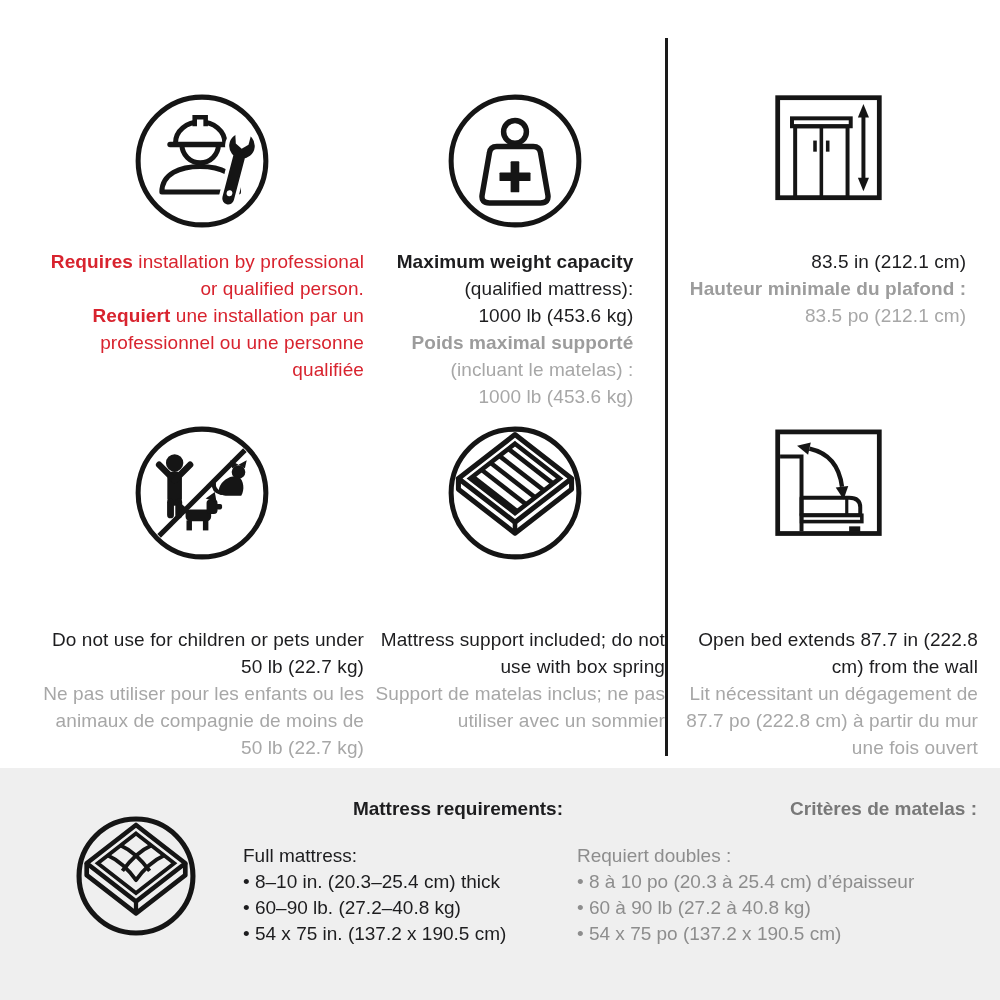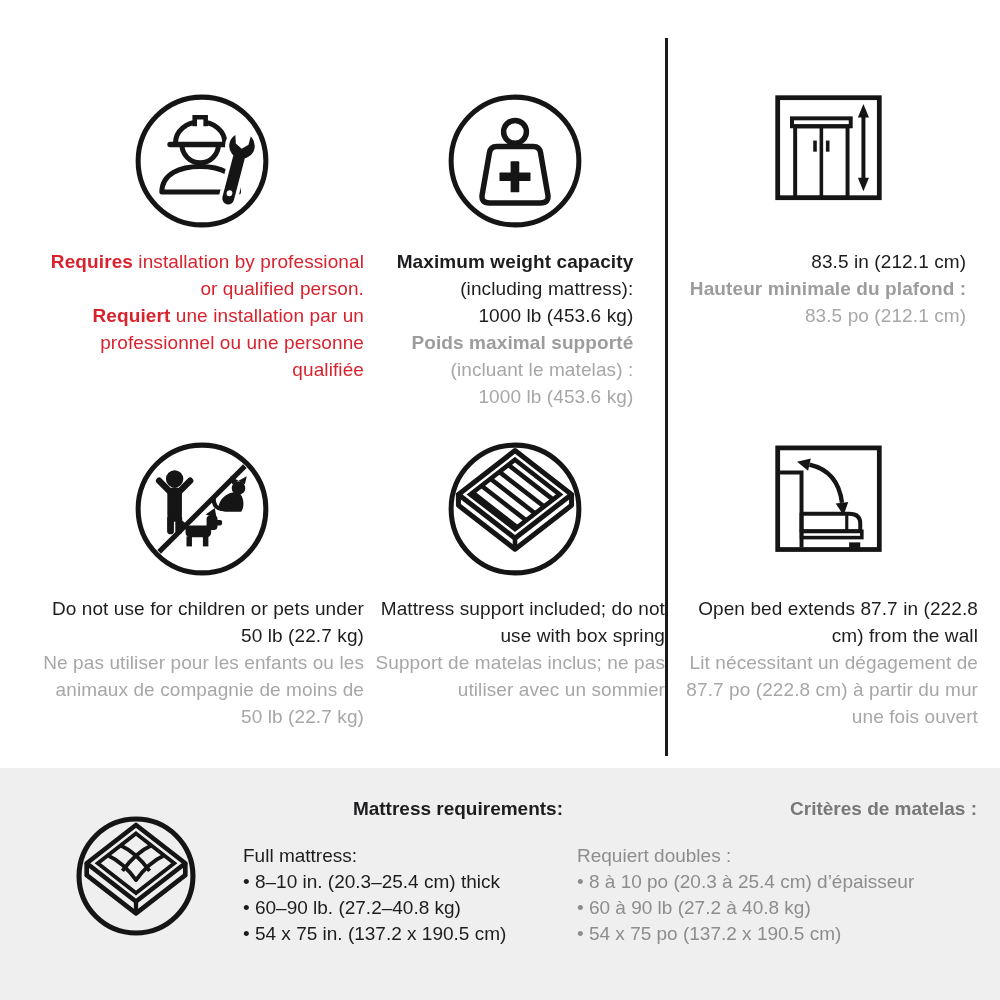--- a/index.html
+++ b/index.html
@@ -15,21 +15,21 @@
   .txt{font-size:19px;line-height:27px;letter-spacing:.1px;}
   .txt p{margin:0;}
   .b{font-weight:bold;}
   .red{color:#d8232e;}
   .fr{color:#a7a7a7;}
   .frb{color:#9c9c9c;font-weight:bold;}
   .c1{left:40px;width:324px;}
   .c2{left:365px;width:300px;}
   .c3{left:678px;width:300px;}
   .r1{top:88px;}
-  .r2{top:436px;}
+  .r2{top:420px;gap:47px;}
   .bottom{position:absolute;left:0;top:768px;width:1000px;height:232px;background:#efefef;}
   .bottom-icon{position:absolute;left:68px;top:40px;width:136px;height:136px;}
   .bcol{position:absolute;top:28px;font-size:19px;line-height:26px;}
   .bcol-en{left:243px;width:320px;color:#1d1d1f;}
   .bcol-fr{left:577px;width:400px;color:#8d8d8d;}
   .bcol .title{font-weight:bold;text-align:right;}
   .bcol-fr .title{color:#787878;}
   .bcol .sub{margin-top:21px;}
   .bullets{margin:0;padding:0;list-style:none;}
   .bullets li::before{content:"• ";}
@@ -72,21 +72,21 @@
       <svg class="icon-circle" viewBox="0 0 160 160">
         <circle cx="80" cy="80" r="70" fill="none" stroke="#151515" stroke-width="5.5"></circle>
         <circle cx="80" cy="48" r="12.5" fill="#ffffff" stroke="#151515" stroke-width="6"></circle>
         <path d="M60,64 h40 q7,0 8,7 l8,46 q1.5,9 -8,9 H52 q-9.5,0 -8,-9 l8,-46 q1,-7 8,-7 z" fill="#ffffff" stroke="#151515" stroke-width="6" stroke-linejoin="round"></path>
         <rect x="63" y="92.5" width="34" height="9.5" rx="1" fill="#151515"></rect>
         <rect x="75.2" y="80.3" width="9.5" height="34" rx="1" fill="#151515"></rect>
       </svg>
     </div>
     <div class="txt" style="margin-top:8px;">
       <div class="b">Maximum weight capacity</div>
-      <div>(including mattress):</div>
+      <div>(qualified mattress):</div>
       <div>1000 lb (453.6 kg)</div>
       <div class="frb">Poids maximal supporté</div>
       <div class="fr">(incluant le matelas) :</div>
       <div class="fr">1000 lb (453.6 kg)</div>
     </div>
   </div>
 
   <div class="cell c3 r1" style="top:85px;">
     <div class="iconbox">
       <svg class="icon-square" viewBox="0 0 160 160">

